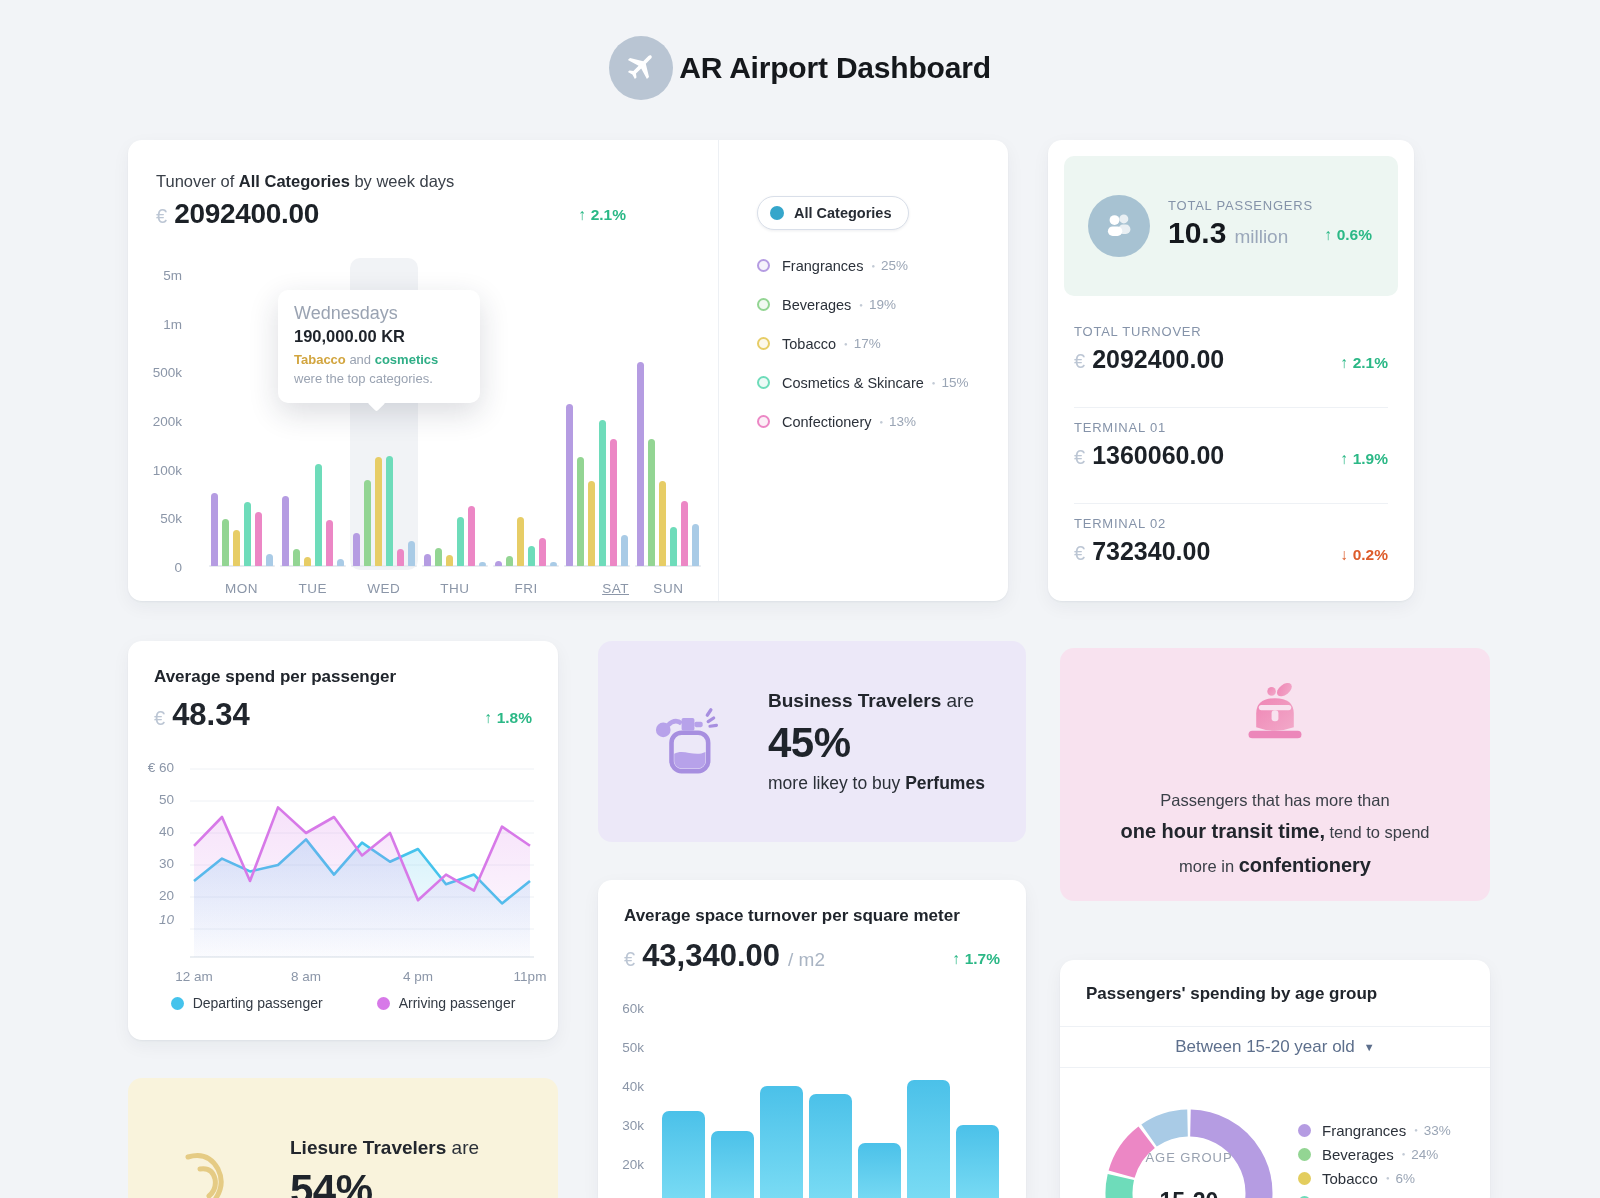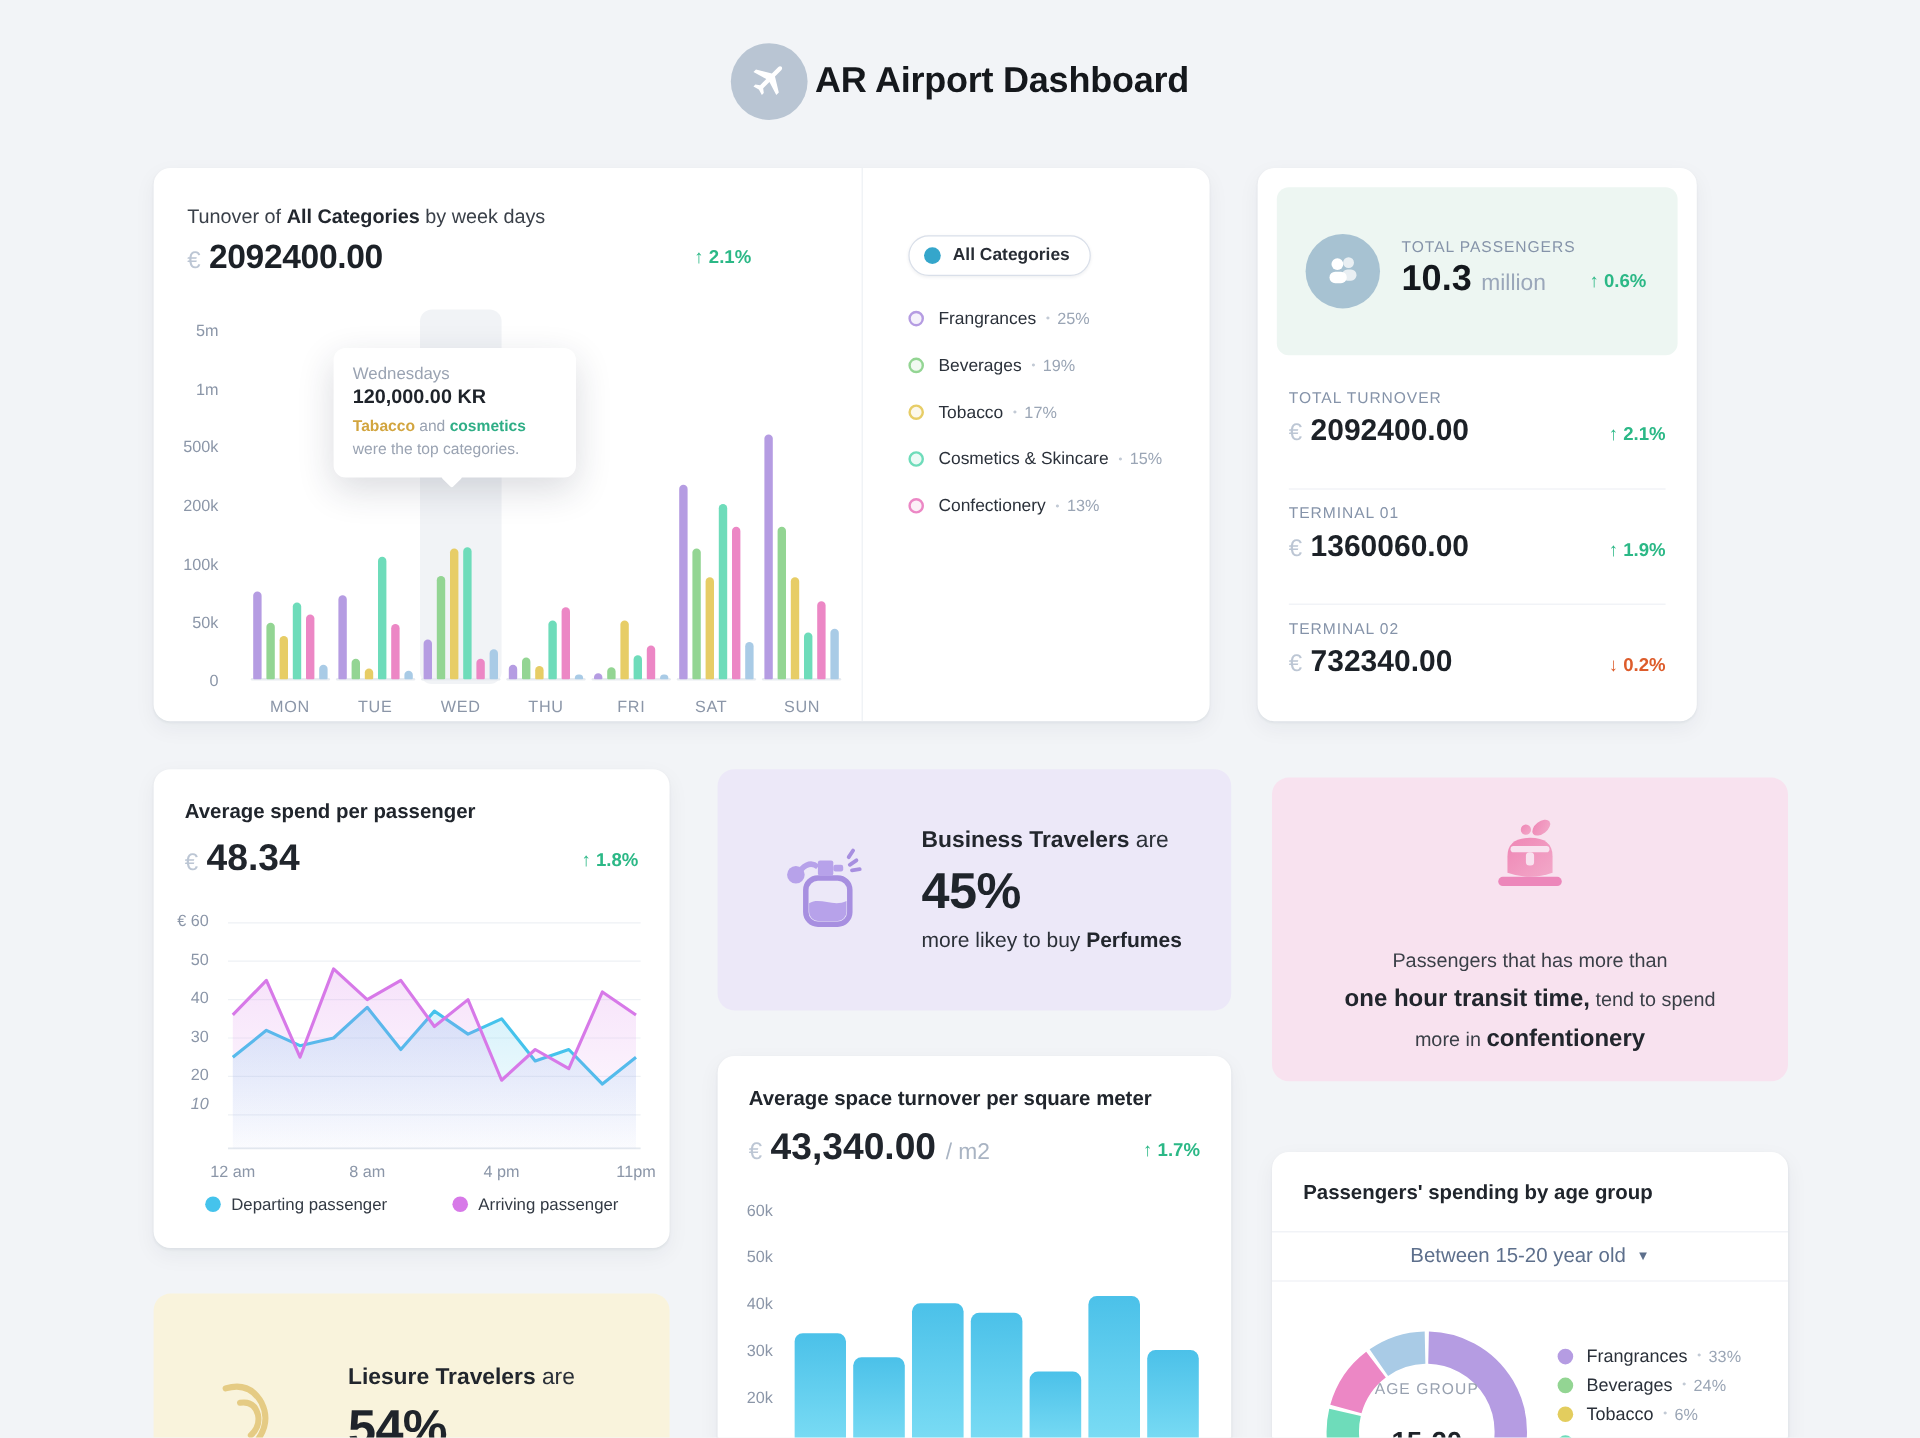--- a/index.html
+++ b/index.html
@@ -41,21 +41,21 @@
   .wk-plot { position:absolute; left:78px; top:134px; width:498px; height:292px; }
   .wk-bar { position:absolute; bottom:0; width:7px; border-radius:4px 4px 1px 1px; z-index:2; }
   .wk-base { position:absolute; bottom:-1px; height:2px; background:#e7ebf0; border-radius:1px; z-index:1; }
   .wk-highlight { position:absolute; top:-16px; bottom:-4px; width:68px; background:#f1f3f6; border-radius:10px; z-index:0; }
   .wk-xlabel { position:absolute; bottom:-30px; text-align:center; font-size:13.5px; color:#8b96a8; letter-spacing:.04em; }
 
   .tooltip { position:absolute; left:150px; top:150px; width:202px; background:#fff; border-radius:10px;
              box-shadow:0 10px 30px rgba(30,40,60,.16); padding:13px 16px 14px; z-index:6; }
   .tooltip:after { content:''; position:absolute; left:92px; bottom:-6px; width:13px; height:13px; background:#fff;
                    transform:rotate(45deg); border-radius:2px; }
-  .tt-day { font-size:14px; color:#9aa3b2; margin-bottom:3px; }
+  .tt-day { font-size:18px; color:#9aa3b2; margin-bottom:3px; }
   .tt-val { font-size:16.5px; font-weight:700; color:#1e232a; margin-bottom:5px; }
   .tt-desc { font-size:13px; color:#9aa3b2; line-height:1.45; }
   .tt-c1 { color:#d2a53f; font-weight:700; }
   .tt-c2 { color:#2fae86; font-weight:700; }
 
   .pill { display:inline-flex; align-items:center; gap:10px; background:#fff; border:1px solid #d9dfe9;
           border-radius:19px; padding:8px 16px 8px 12px; box-shadow:0 1px 3px rgba(30,40,60,.08);
           font-size:14.5px; font-weight:600; color:#272c34; cursor:pointer; }
   .pill-dot { width:14px; height:14px; border-radius:50%; background:#35a6cb; }
   .lg-items { margin-top:16px; }
@@ -209,34 +209,34 @@
         <div class="wk-bar" style="left: 333.143px; height: 28.2267px; background: rgb(236, 135, 197);"></div>
         <div class="wk-bar" style="left: 344.143px; height: 4px; background: rgb(169, 203, 230);"></div>
         <div class="wk-xlabel" style="left: 284.571px; width: 71.1429px;">FRI</div>
         <div class="wk-base" style="left: 358.286px; width: 66px;"></div>
         <div class="wk-bar" style="left: 360.286px; height: 162.222px; background: rgb(181, 156, 226);"></div>
         <div class="wk-bar" style="left: 371.286px; height: 109.5px; background: rgb(147, 213, 147);"></div>
         <div class="wk-bar" style="left: 382.286px; height: 84.68px; background: rgb(231, 205, 102);"></div>
         <div class="wk-bar" style="left: 393.286px; height: 146px; background: rgb(110, 220, 186);"></div>
         <div class="wk-bar" style="left: 404.286px; height: 126.533px; background: rgb(236, 135, 197);"></div>
         <div class="wk-bar" style="left: 415.286px; height: 31.1467px; background: rgb(169, 203, 230);"></div>
-        <div class="wk-xlabel" style="left: 351px; width: 71.1429px;">SAT</div>
+        <div class="wk-xlabel" style="left: 374px; width: 71.1429px; text-decoration: underline;">SAT</div>
         <div class="wk-base" style="left: 429.429px; width: 66px;"></div>
         <div class="wk-bar" style="left: 431.429px; height: 204.4px; background: rgb(181, 156, 226);"></div>
         <div class="wk-bar" style="left: 442.429px; height: 126.533px; background: rgb(147, 213, 147);"></div>
         <div class="wk-bar" style="left: 453.429px; height: 84.68px; background: rgb(231, 205, 102);"></div>
         <div class="wk-bar" style="left: 464.429px; height: 38.9333px; background: rgb(110, 220, 186);"></div>
         <div class="wk-bar" style="left: 475.429px; height: 65.2133px; background: rgb(236, 135, 197);"></div>
         <div class="wk-bar" style="left: 486.429px; height: 41.8533px; background: rgb(169, 203, 230);"></div>
         <div class="wk-xlabel" style="left: 426.857px; width: 71.1429px;">SUN</div>
       </div>
 
     <div class="tooltip">
       <div class="tt-day">Wednesdays</div>
-      <div class="tt-val">120,000.00 KR</div>
+      <div class="tt-val">190,000.00 KR</div>
       <div class="tt-desc"><span class="tt-c1">Tabacco</span><span> and </span><span class="tt-c2">cosmetics</span><span> were the top categories.</span></div>
     </div>
   </div>
 
   <div class="legend-side">
     <div class="pill">
       <span class="pill-dot"></span>
       <span>All Categories</span>
     </div>
     <div class="lg-items">

